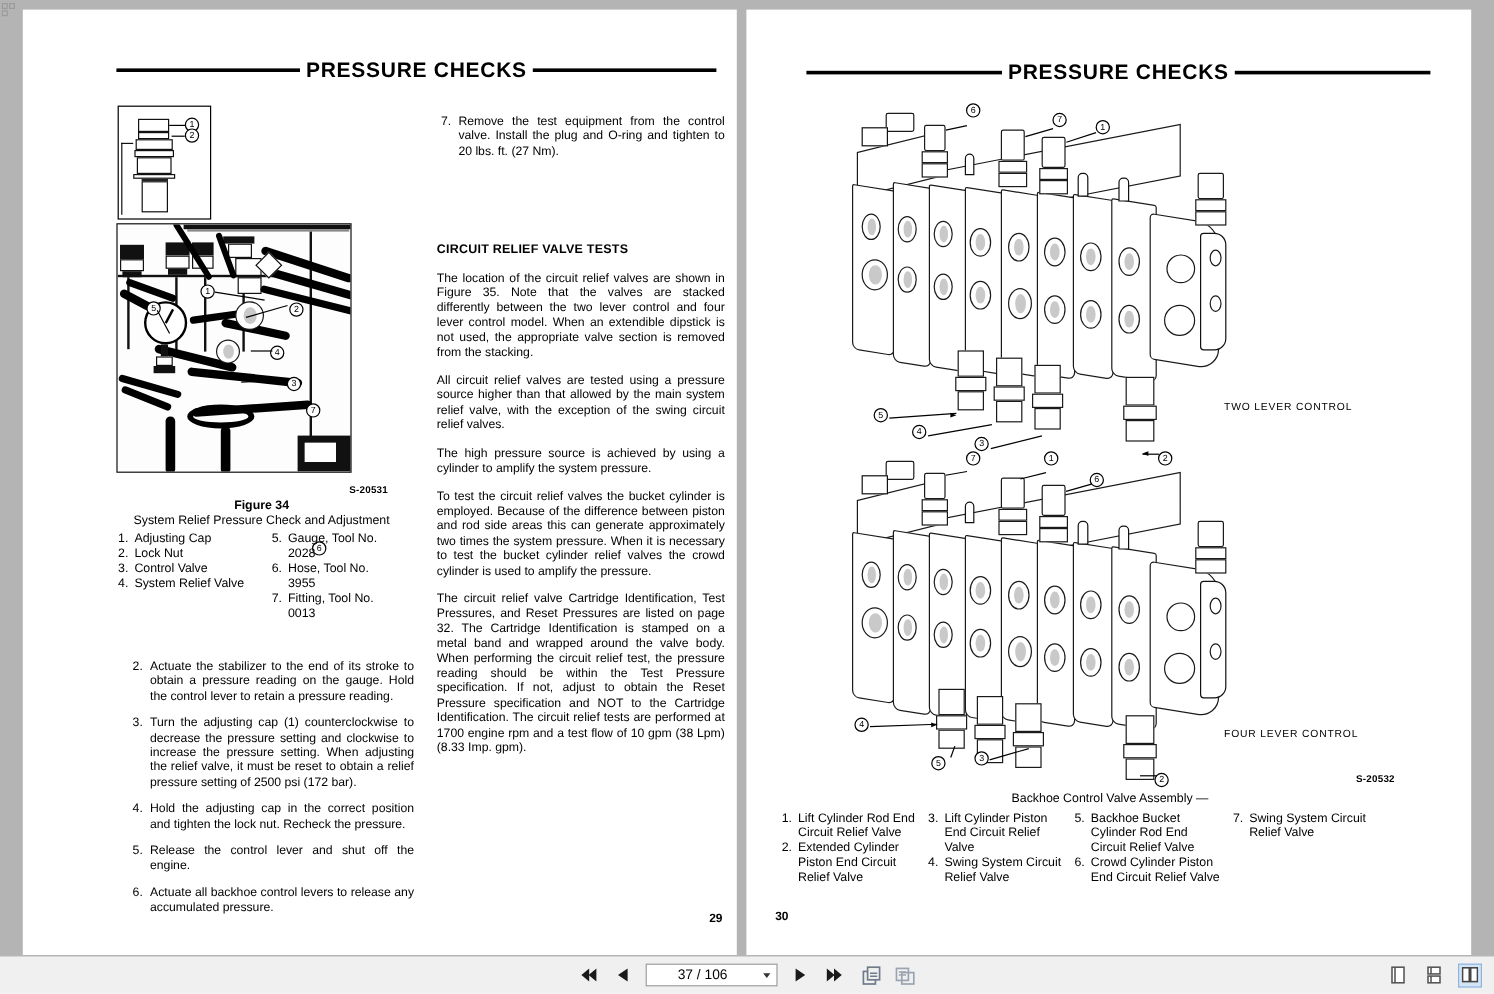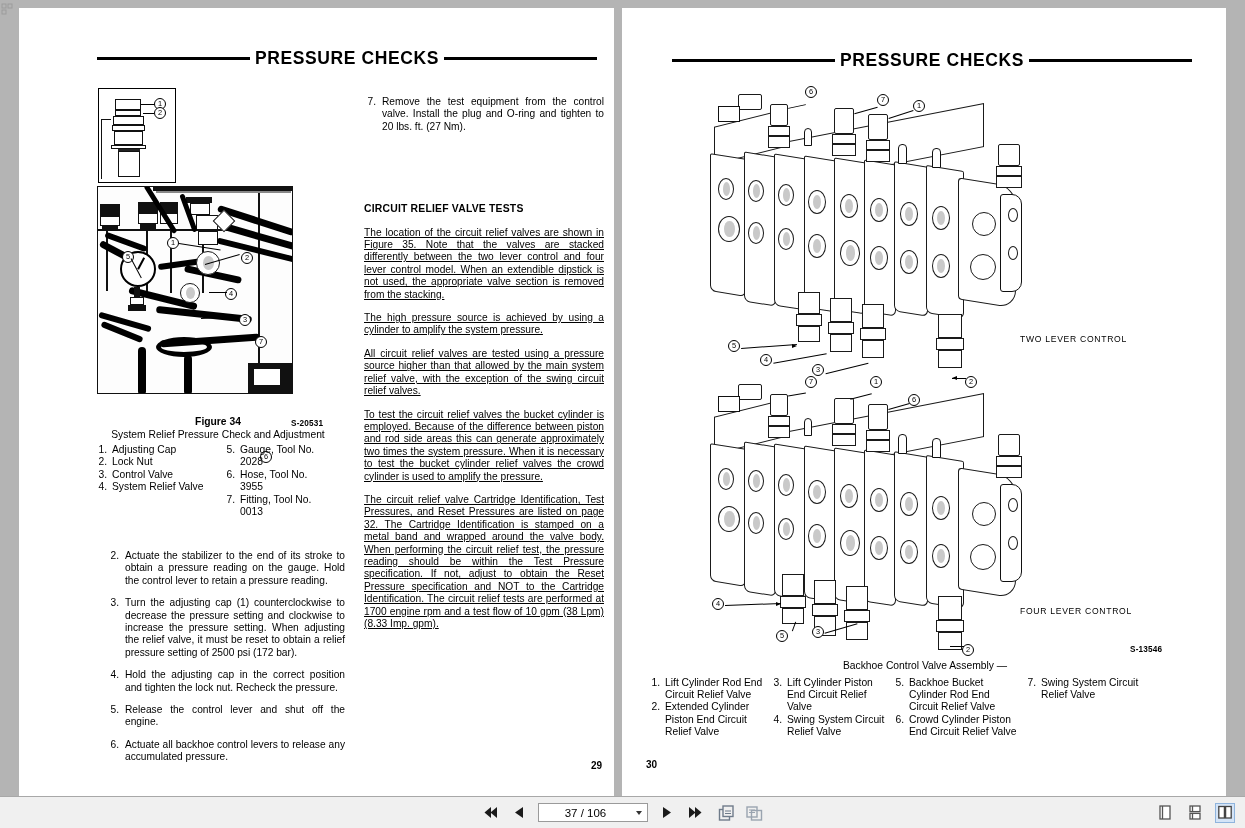--- a/index.html
+++ b/index.html
@@ -60,21 +60,21 @@
   }
 
   
   .col {
     position: absolute;
     font-size: 10.2px;
     line-height: 12.4px;
     color: #000;
     text-align: justify;
   }
-  .para { margin-bottom: 11px; text-align: justify; text-decoration: underline; }
+  .para { margin-bottom: 11px; text-align: justify; }
   .para:last-child { margin-bottom: 0; }
   .sub-head {
     font-weight: bold;
     font-size: 10.4px;
     letter-spacing: .2px;
     margin-bottom: 11px;
   }
   .note { margin-bottom: 11px; text-align: justify; }
   .note b { font-weight: bold; font-style: normal; }
   .note i { font-style: italic; }
@@ -412,21 +412,21 @@
           <div class="callout" style="left:158px; top:250px;">7</div>
 
           <div class="lead" style="left:34px; top:172px; width:22px; transform:rotate(62deg);"></div>
           <div class="lead" style="left:82px; top:157px; width:42px; transform:rotate(9deg);"></div>
           <div class="lead" style="left:108px; top:178px; width:36px; transform:rotate(-16deg);"></div>
           <div class="lead" style="left:112px; top:206px; width:18px;"></div>
           <div class="lead" style="left:104px; top:232px; width:38px; transform:rotate(-3deg);"></div>
           <div class="lead" style="left:108px; top:256px; width:50px; transform:rotate(-6deg);"></div>
         </div>
 
-        <div class="scode" style="left:272px; top:411px;">S-20531</div>
+        <div class="scode" style="left:272px; top:396px;">S-20531</div>
 
         <div class="fig-cap" style="left:78px; top:408px; width:242px;">
           <div class="fnum">Figure 34</div>
           <div class="ftitle">System Relief Pressure Check and Adjustment</div>
           <div class="legend" id="legend-34">
               <div class="legend-col" style="width: 128px;">
                 <div class="leg-item">
                   <div class="n">1.</div>
                   <div class="t">Adjusting Cap</div>
                 </div>
@@ -496,22 +496,22 @@
           <div class="nitem">
             <div class="num">7.</div>
             <div class="txt">Remove the test equipment from the control valve. Install the plug and O-ring and tighten to 20 lbs. ft. (27 Nm).</div>
           </div>
 
           <div class="sub-head" style="margin-top:70px;">CIRCUIT RELIEF VALVE TESTS</div>
 
 
           <div id="right-paras">
               <div class="para">The location of the circuit relief valves are shown in Figure 35. Note that the valves are stacked differently between the two lever control and four lever control model. When an extendible dipstick is not used, the appropriate valve section is removed from the stacking.</div>
+              <div class="para">All circuit relief valves are tested using a pressure source higher than that allowed by the main system relief valve, with the exception of the swing circuit relief valves.</div>
               <div class="para">The high pressure source is achieved by using a cylinder to amplify the system pressure.</div>
-              <div class="para">All circuit relief valves are tested using a pressure source higher than that allowed by the main system relief valve, with the exception of the swing circuit relief valves.</div>
               <div class="para">To test the circuit relief valves the bucket cylinder is employed. Because of the difference between piston and rod side areas this can generate approximately two times the system pressure. When it is necessary to test the bucket cylinder relief valves the crowd cylinder is used to amplify the pressure.</div>
               <div class="para">The circuit relief valve Cartridge Identification, Test Pressures, and Reset Pressures are listed on page 32. The Cartridge Identification is stamped on a metal band and wrapped around the valve body. When performing the circuit relief test, the pressure reading should be within the Test Pressure specification. If not, adjust to obtain the Reset Pressure specification and NOT to the Cartridge Identification. The circuit relief tests are performed at 1700 engine rpm and a test flow of 10 gpm (38 Lpm) (8.33 Imp. gpm).</div>
             </div>
 
         </div>
 
         <div class="pg-num" style="left:572px; top:752px;">29</div>
       </div>
 
       <div class="page right">
@@ -766,21 +766,21 @@
           <div class="lbl-line" style="left:188px; top:30px; width:22px; transform:rotate(-16deg);"></div>
           <div class="lbl-line" style="left:25px; top:228px; width:56px; transform:rotate(-2deg);"></div>
           <div class="lbl-line" style="left:89px; top:250px; width:10px; transform:rotate(-70deg);"></div>
           <div class="lbl-line" style="left:124px; top:252px; width:34px; transform:rotate(-16deg);"></div>
           <div class="lbl-line" style="left:250px; top:270px; width:14px;"></div>
           <div class="arrowh" style="left:76px; top:226px;"></div>
 
           <div class="ctrl-label" style="left:320px; top:230px;">FOUR LEVER CONTROL</div>
         </div>
 
-        <div class="scode" style="left:508px; top:637px;">S-13546</div>
+        <div class="scode" style="left:508px; top:637px;">S-20532</div>
 
         <div class="fig-cap" style="left:28px; top:652px; width:550px;">
           <div class="ftitle">Backhoe Control Valve Assembly —</div>
           <div class="legend" id="legend-35" style="margin-top:4px;">
               <div class="legend-col" style="width: 122px;">
                 <div class="leg-item" style="margin-bottom: 0px;">
                   <div class="n">1.</div>
                   <div class="t">Lift Cylinder Rod End Circuit Relief Valve</div>
                 </div>
                 <div class="leg-item" style="margin-bottom: 0px;">

